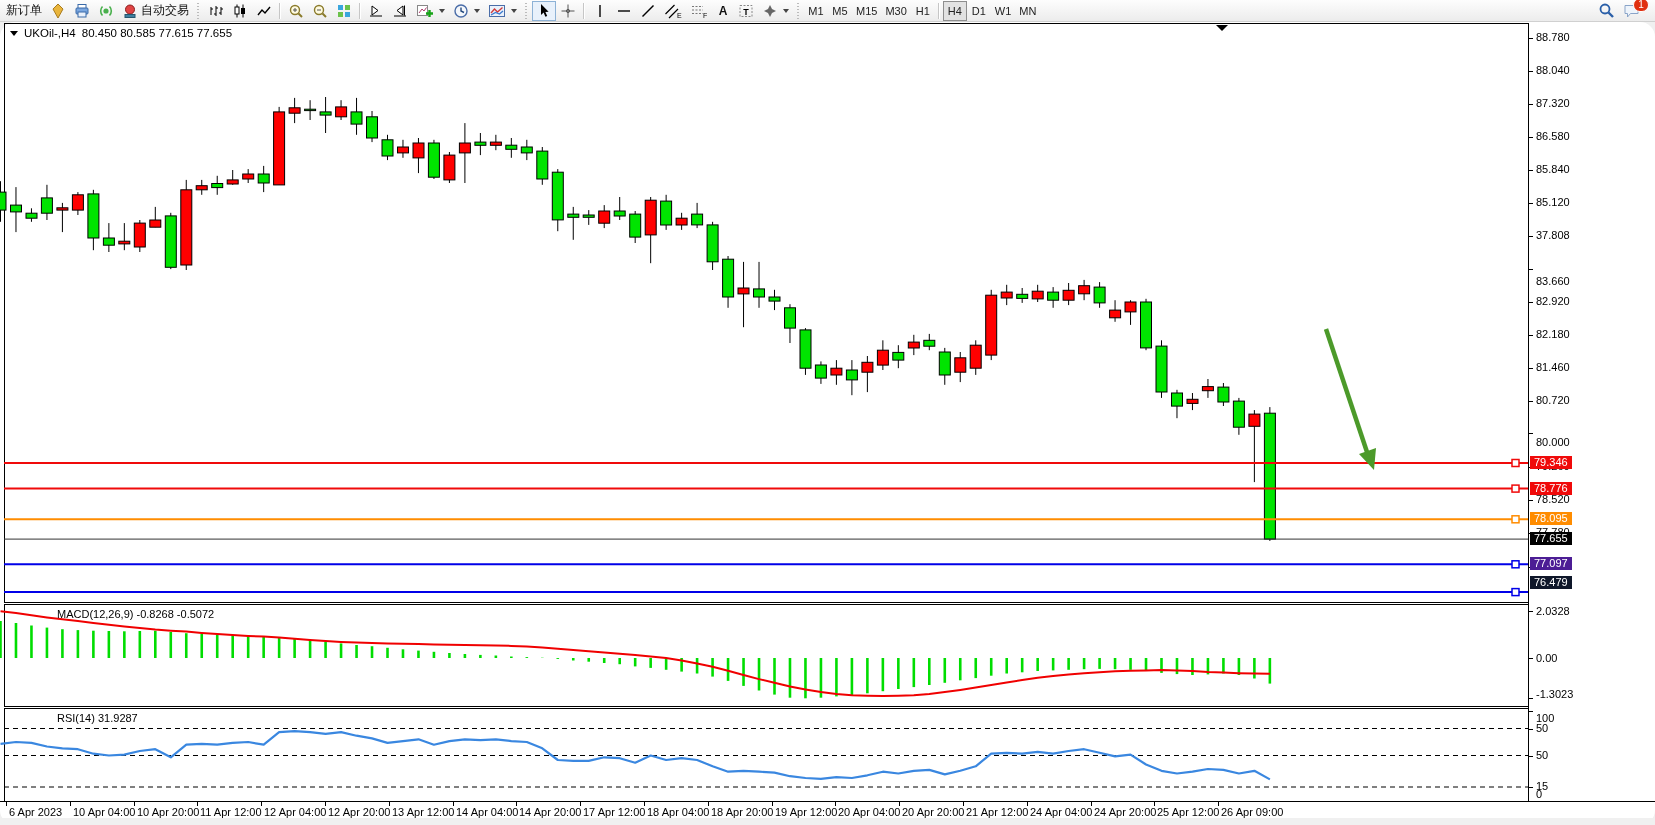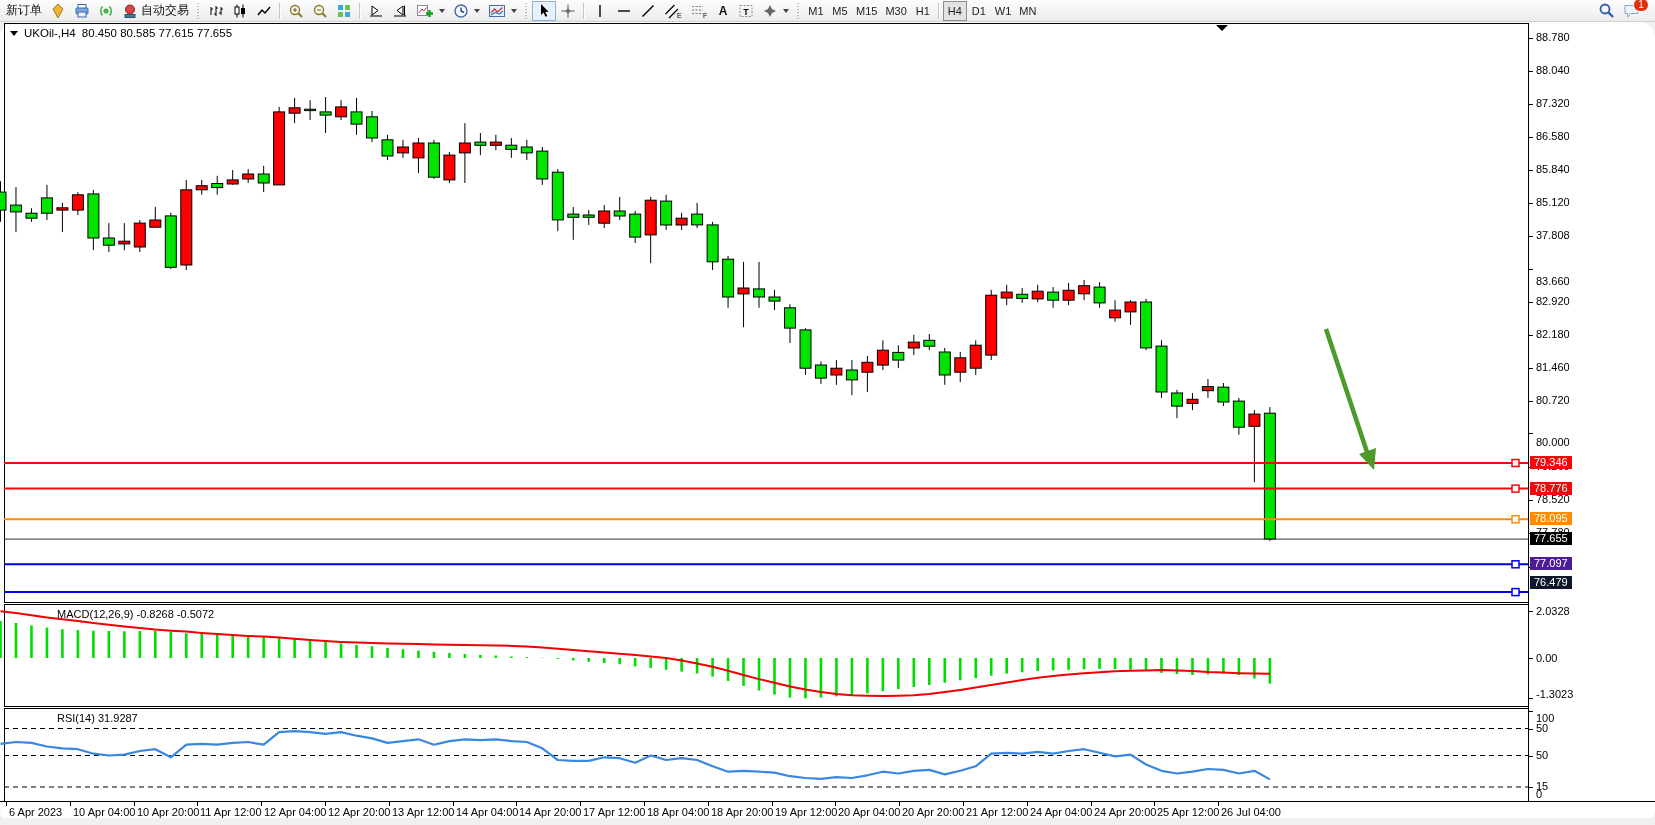--- a/index.html
+++ b/index.html
@@ -636,17 +636,17 @@
         <div class="timelabel" style="left:902px">20 Apr 20:00</div>
         <div class="timetick" style="left:963px"></div>
         <div class="timelabel" style="left:966px">21 Apr 12:00</div>
         <div class="timetick" style="left:1027px"></div>
         <div class="timelabel" style="left:1030px">24 Apr 04:00</div>
         <div class="timetick" style="left:1091px"></div>
         <div class="timelabel" style="left:1094px">24 Apr 20:00</div>
         <div class="timetick" style="left:1154px"></div>
         <div class="timelabel" style="left:1157px">25 Apr 12:00</div>
         <div class="timetick" style="left:1218px"></div>
-        <div class="timelabel" style="left:1221px">26 Jul 04:00</div>
+        <div class="timelabel" style="left:1221px">26 Apr 09:00</div>
       </div>
     <div id="footer-strip"></div>
   </div>
 </div>
 
 </body></html>

